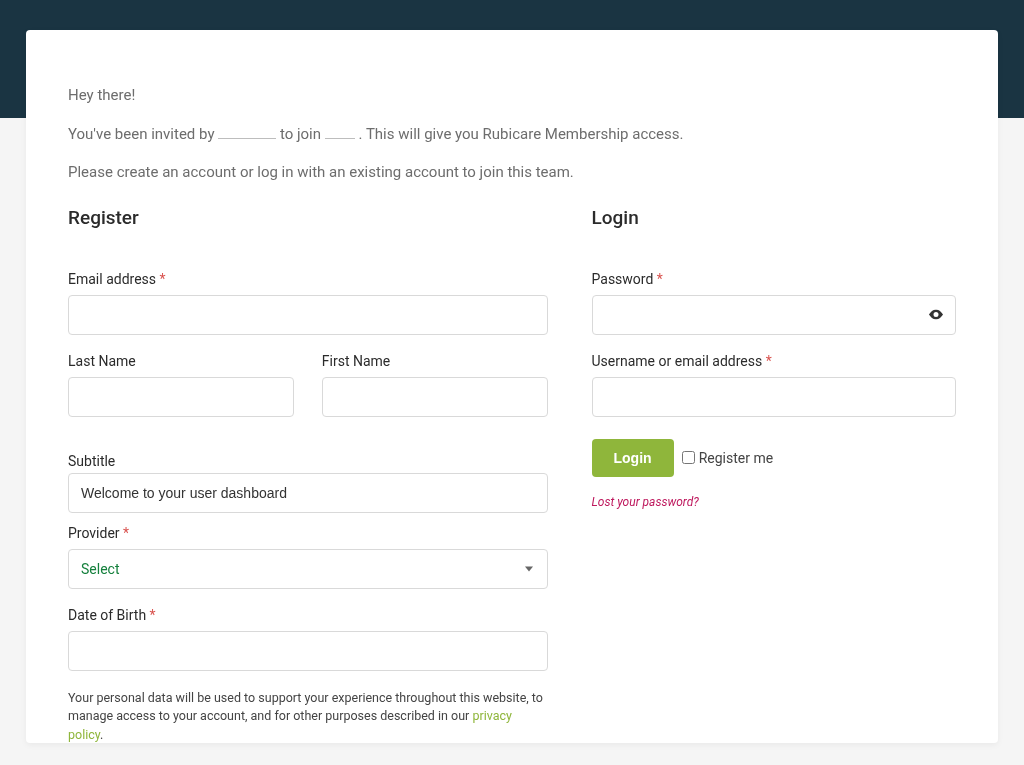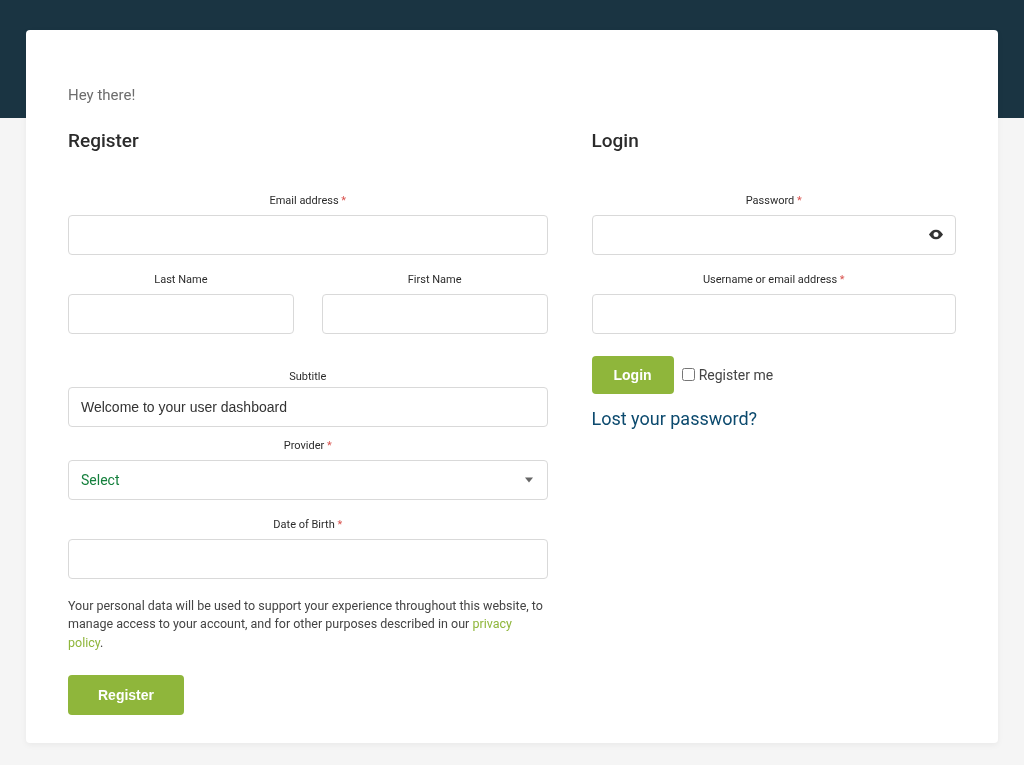--- a/index.html
+++ b/index.html
@@ -71,24 +71,23 @@
     }
     .row-two {
       display: flex;
       gap: 28px;
     }
     .row-two .field {
       flex: 1;
     }
     label.fld-label {
       display: block;
-      font-size: 11px;
+      font-size: 14px;
       color: #2b2b2b;
       margin-bottom: 8px;
-      text-align: center;
     }
     .req {
       color: #d9534f;
     }
     input[type="text"], input[type="password"], .select-box, .dob-box {
       width: 100%;
       height: 40px;
       border: 1px solid #d9d9d9;
       border-radius: 4px;
       padding: 0 12px;
@@ -169,23 +168,24 @@
       align-items: center;
       gap: 4px;
       font-size: 14px;
       color: #444;
     }
     .remember input {
       width: 13px;
       height: 13px;
     }
     .lost-link {
-      color: #0c4a6e;
-      font-size: 18px;
+      color: #be185d;
+      font-size: 12px;
       text-decoration: none;
+      font-style: italic;
     }
     .pwd-wrap {
       position: relative;
     }
     .eye-icon {
       position: absolute;
       right: 12px;
       top: 50%;
       transform: translateY(-50%);
       color: #555;
@@ -195,20 +195,24 @@
   </style>
 </head>
 <body>
 
 <div class="dark-header"></div>
 
 <div class="card">
 
   <div class="intro">
     <p>Hey there!</p>
+    <p>
+      <span>You've been invited by </span><span class="blank blank-1"></span><span> to join </span><span class="blank blank-2"></span><span> . This will give you Rubicare Membership access.</span>
+    </p>
+    <p>Please create an account or log in with an existing account to join this team.</p>
   </div>
 
   <div class="columns">
 
     <div class="col-left">
       <h2>Register</h2>
 
       <div class="field">
         <label class="fld-label">
           <span>Email address </span><span class="req">*</span>

